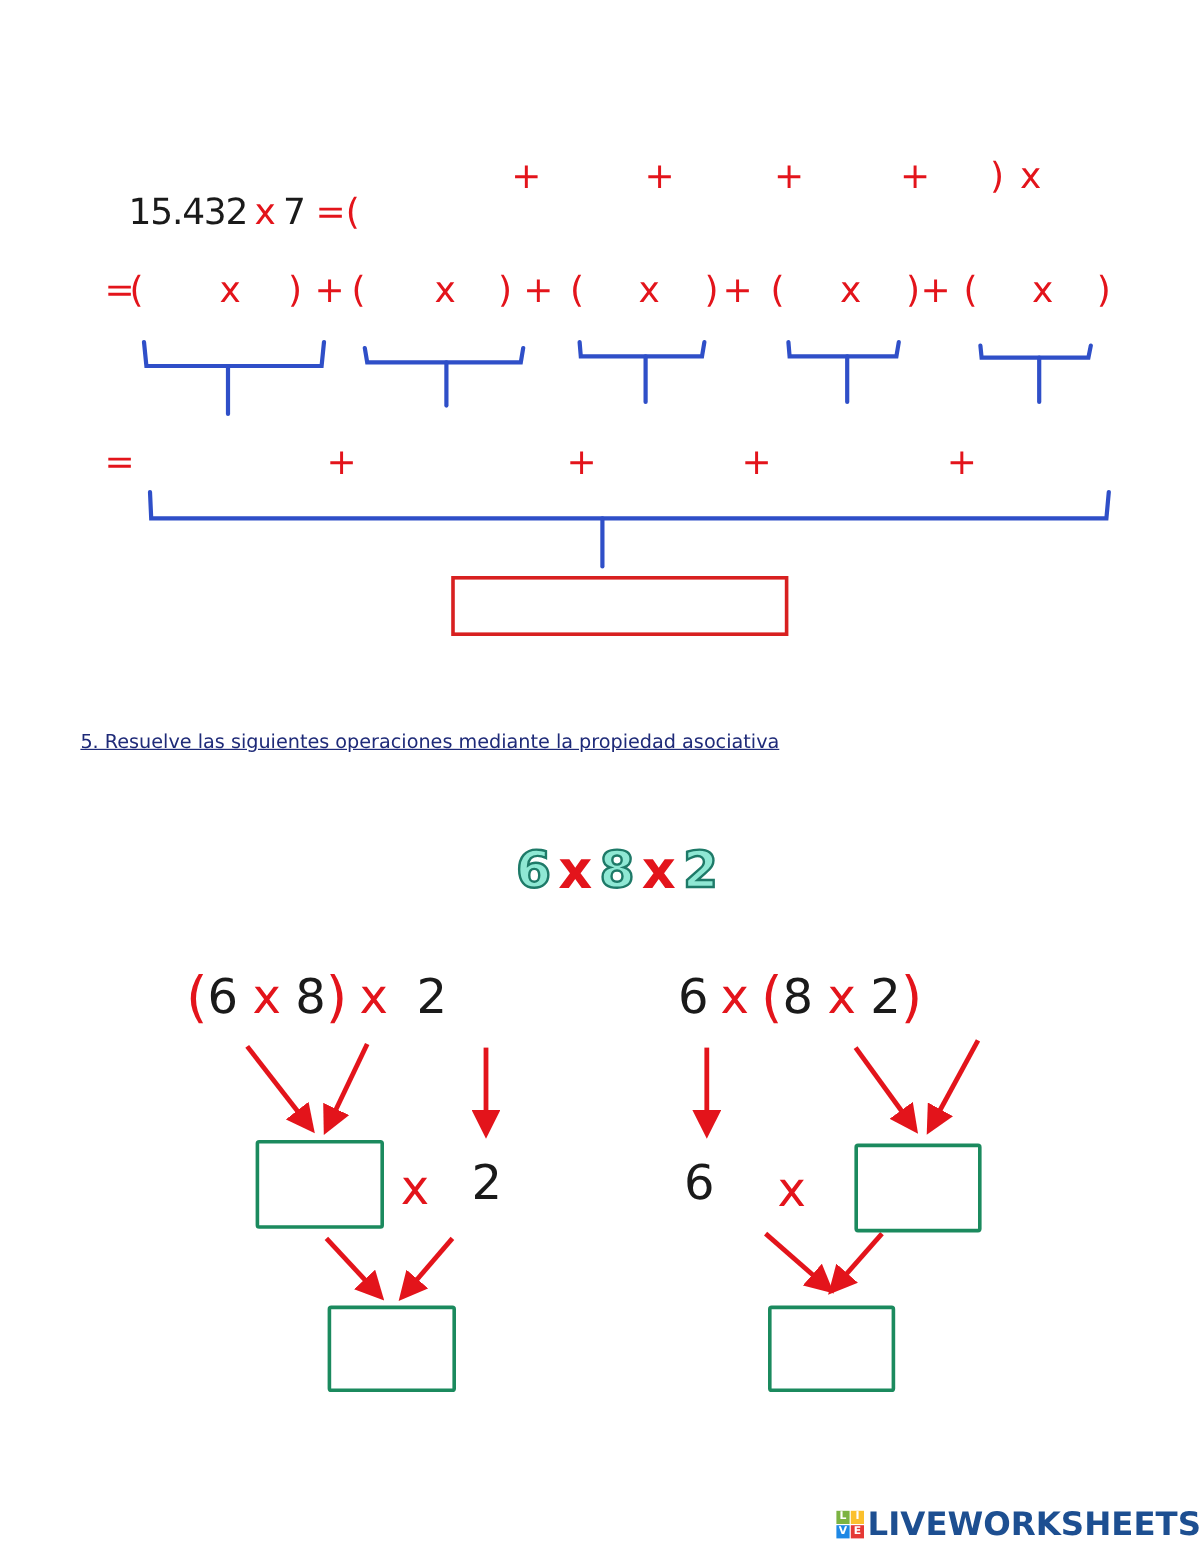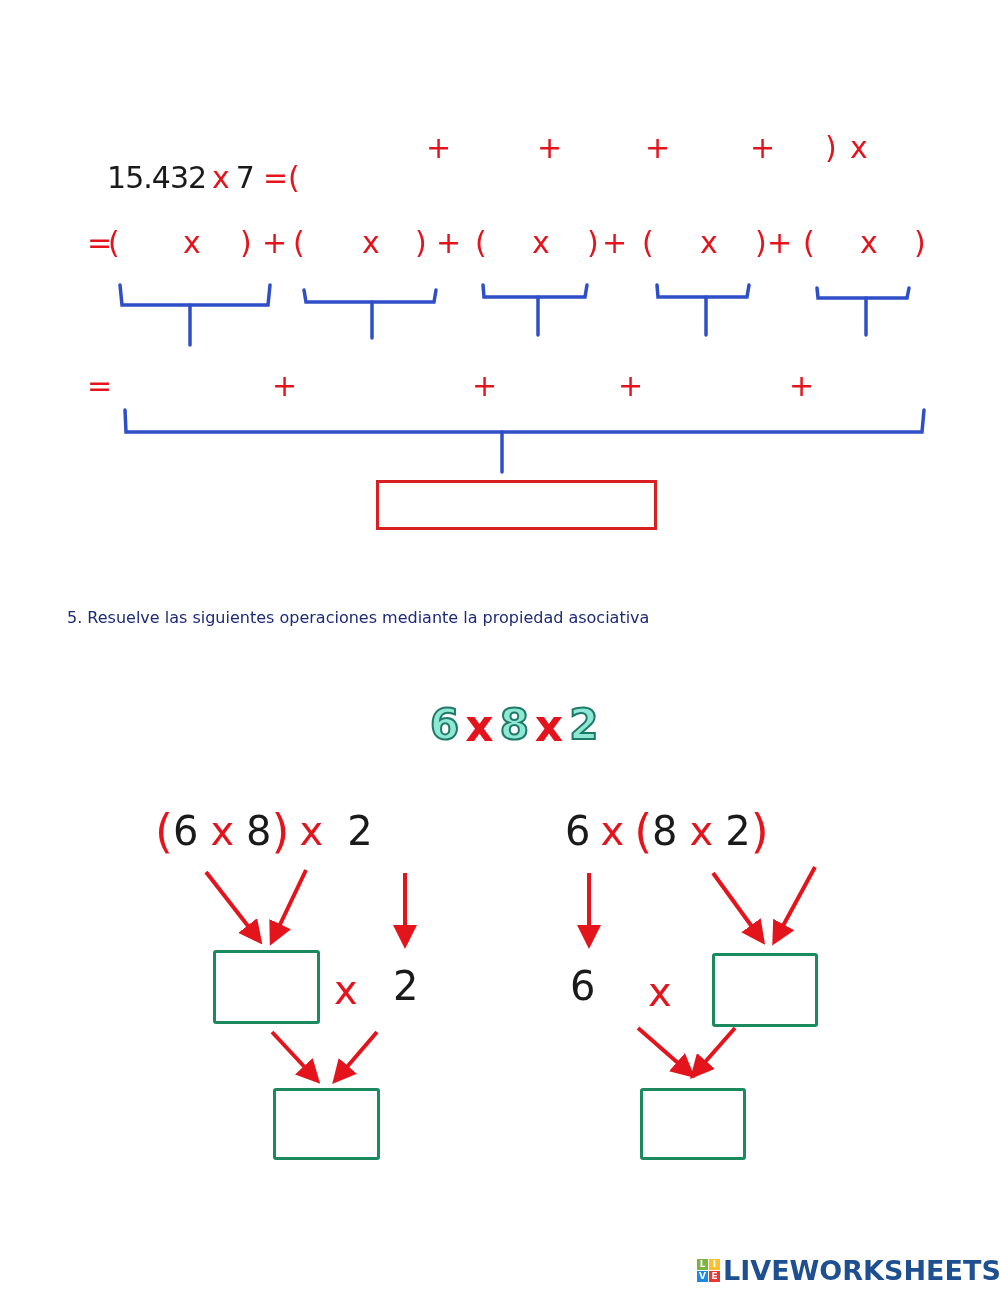--- a/index.html
+++ b/index.html
@@ -129,21 +129,21 @@
   <input class="answer-input" style="left: 500px; top: 365px; width: 110px; height: 36px;">
   <span class="abs eq-text red" style="left:618px; top:371px;">+</span>
   <input class="answer-input" style="left: 646px; top: 365px; width: 140px; height: 36px;">
   <span class="abs eq-text red" style="left:789px; top:371px;">+</span>
   <input class="answer-input" style="left: 817px; top: 365px; width: 110px; height: 36px;">
 </div>
 
 <div class="answer-box-red" style="left:376px; top:480px; width:281px; height:50px;"></div>
 <input class="answer-input" style="left: 380px; top: 484px; width: 273px; height: 42px;">
 
-<div class="abs instr" style="left:67px; top:608px;">5. Resuelve las siguientes operaciones mediante la propiedad asociativa</div>
+<div class="abs instr" style="left:67px; top:608px;text-decoration:underline;">5. Resuelve las siguientes operaciones mediante la propiedad asociativa</div>
 
 <div class="abs title-num" style="left:430px; top:704px; display:flex; gap:6px;">
   <span class="cyan">6</span>
   <span class="red" style="font-size:44px;">x</span>
   <span class="cyan">8</span>
   <span class="red" style="font-size:44px;">x</span>
   <span class="cyan">2</span>
 </div>
 
 <div>

